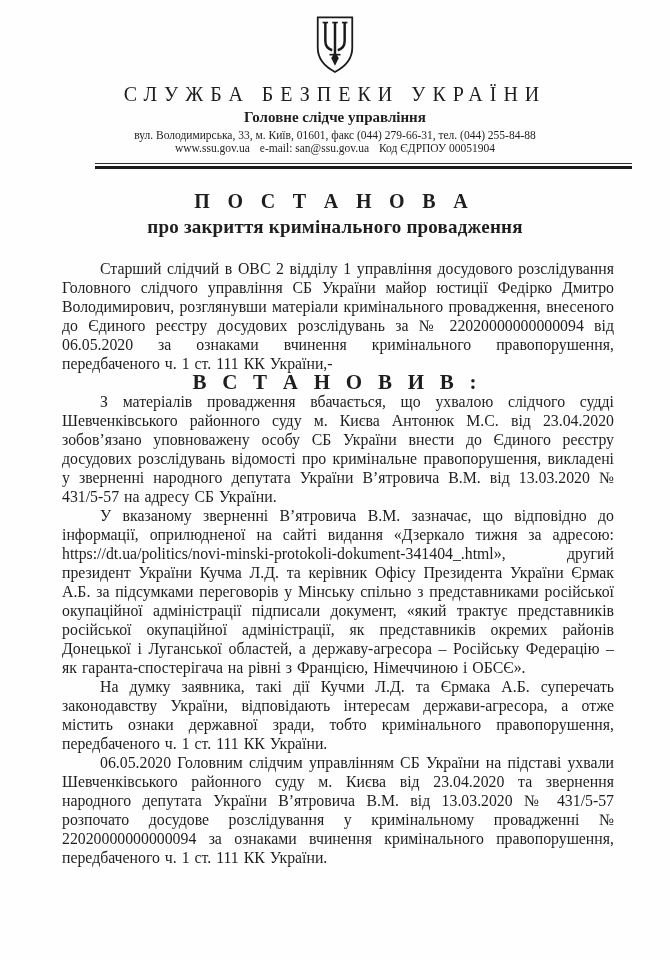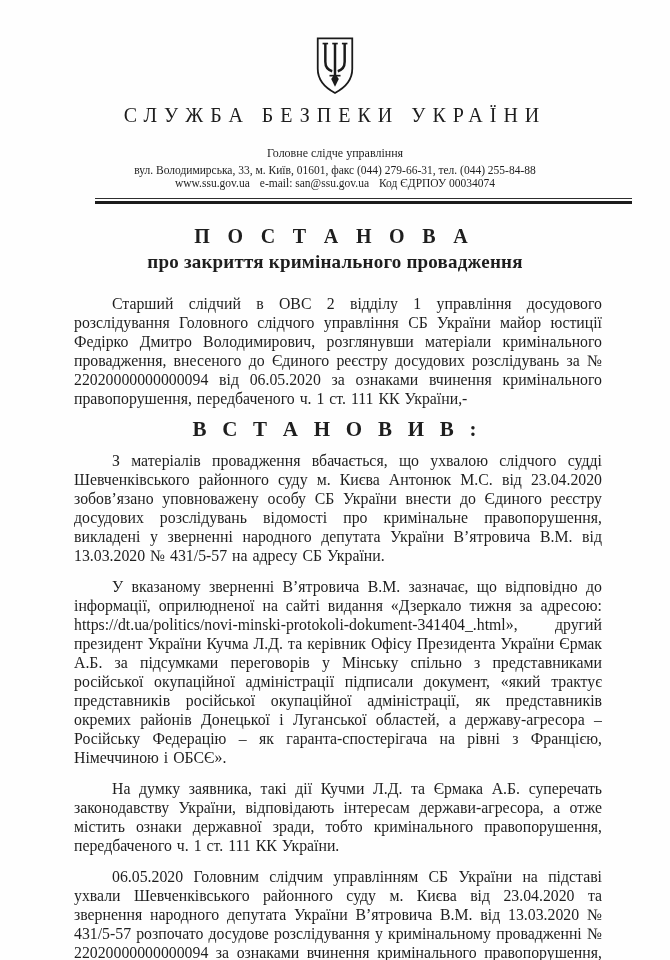--- a/index.html
+++ b/index.html
@@ -13,41 +13,41 @@
     height: 960px;
     background: #fefefe;
     font-family: "Liberation Serif", "DejaVu Serif", serif;
     color: #1e1e1e;
     overflow: hidden;
     box-sizing: border-box;
   }
   
   .letterhead {
     text-align: center;
-    padding-top: 37px;
+    padding-top: 16px;
   }
   .emblem {
     display: inline-block;
     line-height: 0;
   }
   .emblem svg {
     width: 42px;
     height: 58px;
   }
   .org-name {
     margin-top: 5px;
     font-size: 20px;
     letter-spacing: 7px;
     font-weight: normal;
     white-space: nowrap;
   }
   .department {
-    margin-top: 19px;
-    font-size: 12px;
-    font-weight: normal;
+    margin-top: 3px;
+    font-size: 15px;
+    font-weight: bold;
   }
   .address-line {
     margin-top: 3px;
     font-size: 11.5px;
   }
   .contacts-line {
     font-size: 11.5px;
     margin-top: 1px;
   }
   .contacts-line .site {
@@ -87,21 +87,21 @@
     font-size: 16px;
   }
   
   .doc-body {
     margin: 21px 56px 0 62px;
     font-size: 15.8px;
     line-height: 19px;
     text-align: justify;
   }
   .doc-body p {
-    margin: 12px;
+    margin: 0;
     text-indent: 38px;
     word-spacing: 1px;
   }
   .section-heading {
     margin: 20px 0 20px;
     text-align: center;
     text-indent: 0 !important;
     font-size: 21px;
     font-weight: bold;
     letter-spacing: 7px;
@@ -127,21 +127,21 @@
           <path d="M26 9.5 H34"></path>
           <path d="M40 9.5 H48"></path>
           <path d="M22 56 H38"></path>
         </g>
         <path d="M30 53 L24.5 61 L30 72 L35.5 61 Z" fill="#1b1b1b"></path>
       </svg>
     </span>
     <div class="org-name">СЛУЖБА БЕЗПЕКИ УКРАЇНИ</div>
     <div class="department">Головне слідче управління</div>
     <div class="address-line">вул. Володимирська, 33, м. Київ, 01601, факс (044) 279-66-31, тел. (044) 255-84-88</div>
-    <div class="contacts-line"><span class="site">www.ssu.gov.ua</span><span class="gap"></span><span>e-mail: san@ssu.gov.ua</span><span class="gap"></span><span>Код ЄДРПОУ 00034074</span></div>
+    <div class="contacts-line"><span class="site">www.ssu.gov.ua</span><span class="gap"></span><span>e-mail: san@ssu.gov.ua</span><span class="gap"></span><span>Код ЄДРПОУ 00051904</span></div>
     <div class="head-rule"></div>
   </div>
 
   <div class="doc-title">П О С Т А Н О В А</div>
   <div class="doc-subtitle">про закриття кримінального провадження</div>
 
 
   <div class="doc-body">
     <p>Старший слідчий в ОВС 2 відділу 1 управління досудового розслідування Головного слідчого управління СБ України майор юстиції Федірко Дмитро Володимирович, розглянувши матеріали кримінального провадження, внесеного до Єдиного реєстру досудових розслідувань за № 22020000000000094 від 06.05.2020 за ознаками вчинення кримінального правопорушення, передбаченого ч. 1 ст. 111 КК України,-</p>
     <p class="section-heading">В С Т А Н О В И В :</p>

